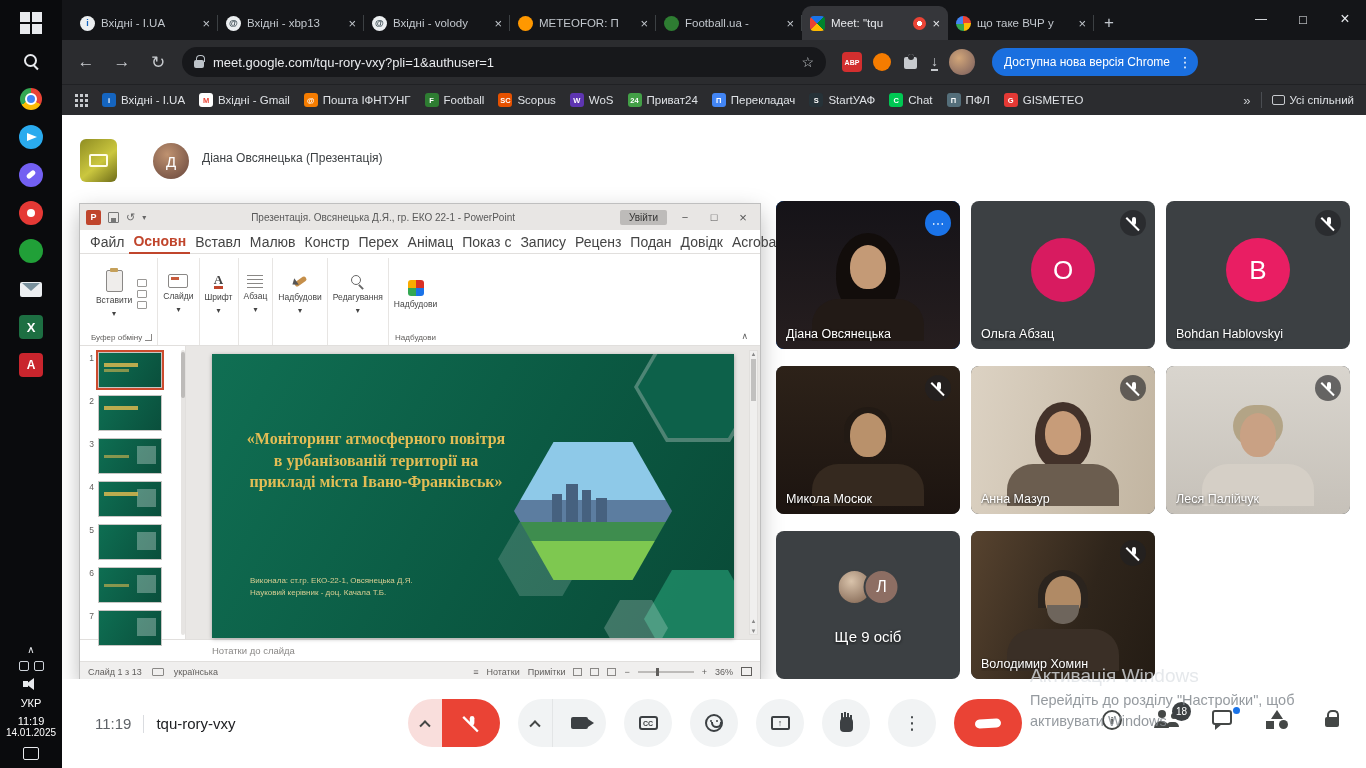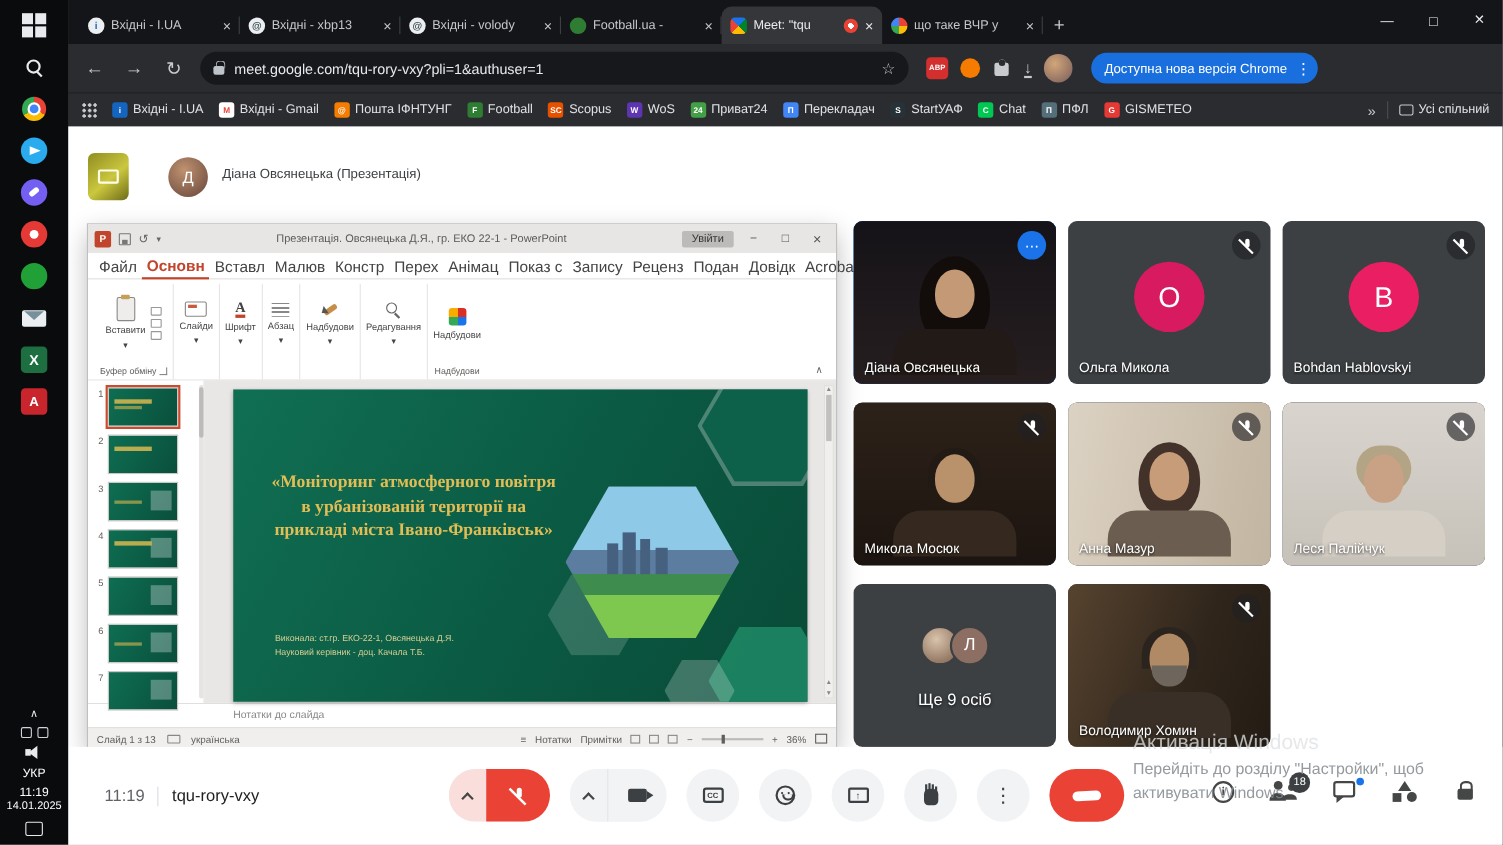--- a/index.html
+++ b/index.html
@@ -376,20 +376,25 @@
           <span class="fav fav-at">@</span>
           <span class="t-title">Вхідні - xbp13</span>
           <button class="t-close"></button>
         </div>
       <div class="tab">
           <span class="fav fav-at">@</span>
           <span class="t-title">Вхідні - volody</span>
           <button class="t-close"></button>
         </div>
       <div class="tab">
+          <span class="fav fav-sun"></span>
+          <span class="t-title">METEOFOR: П</span>
+          <button class="t-close"></button>
+        </div>
+      <div class="tab">
           <span class="fav fav-foot"></span>
           <span class="t-title">Football.ua -</span>
           <button class="t-close"></button>
         </div>
       <div class="tab active">
           <span class="fav fav-meet"></span>
           <span class="t-title">Meet: "tqu</span>
           <span class="media-dot"></span>
           <button class="t-close"></button>
         </div>
@@ -729,21 +734,21 @@
         <button class="tile-menu">
             <span class="g-ellipsis"></span>
           </button>
         <span class="tile-name">Діана Овсянецька</span>
       </div>
       <div class="tile">
         <span class="avatar-big av-olga">О</span>
         <span class="mic-muted">
             <span class="mo"></span>
           </span>
-        <span class="tile-name">Ольга Микола</span>
+        <span class="tile-name">Ольга Абзац</span>
       </div>
       <div class="tile">
         <span class="avatar-big av-bohdan">B</span>
         <span class="mic-muted">
             <span class="mo"></span>
           </span>
         <span class="tile-name">Bohdan Hablovskyi</span>
       </div>
       <div class="tile t-mykola">
         <div class="vidbg">

